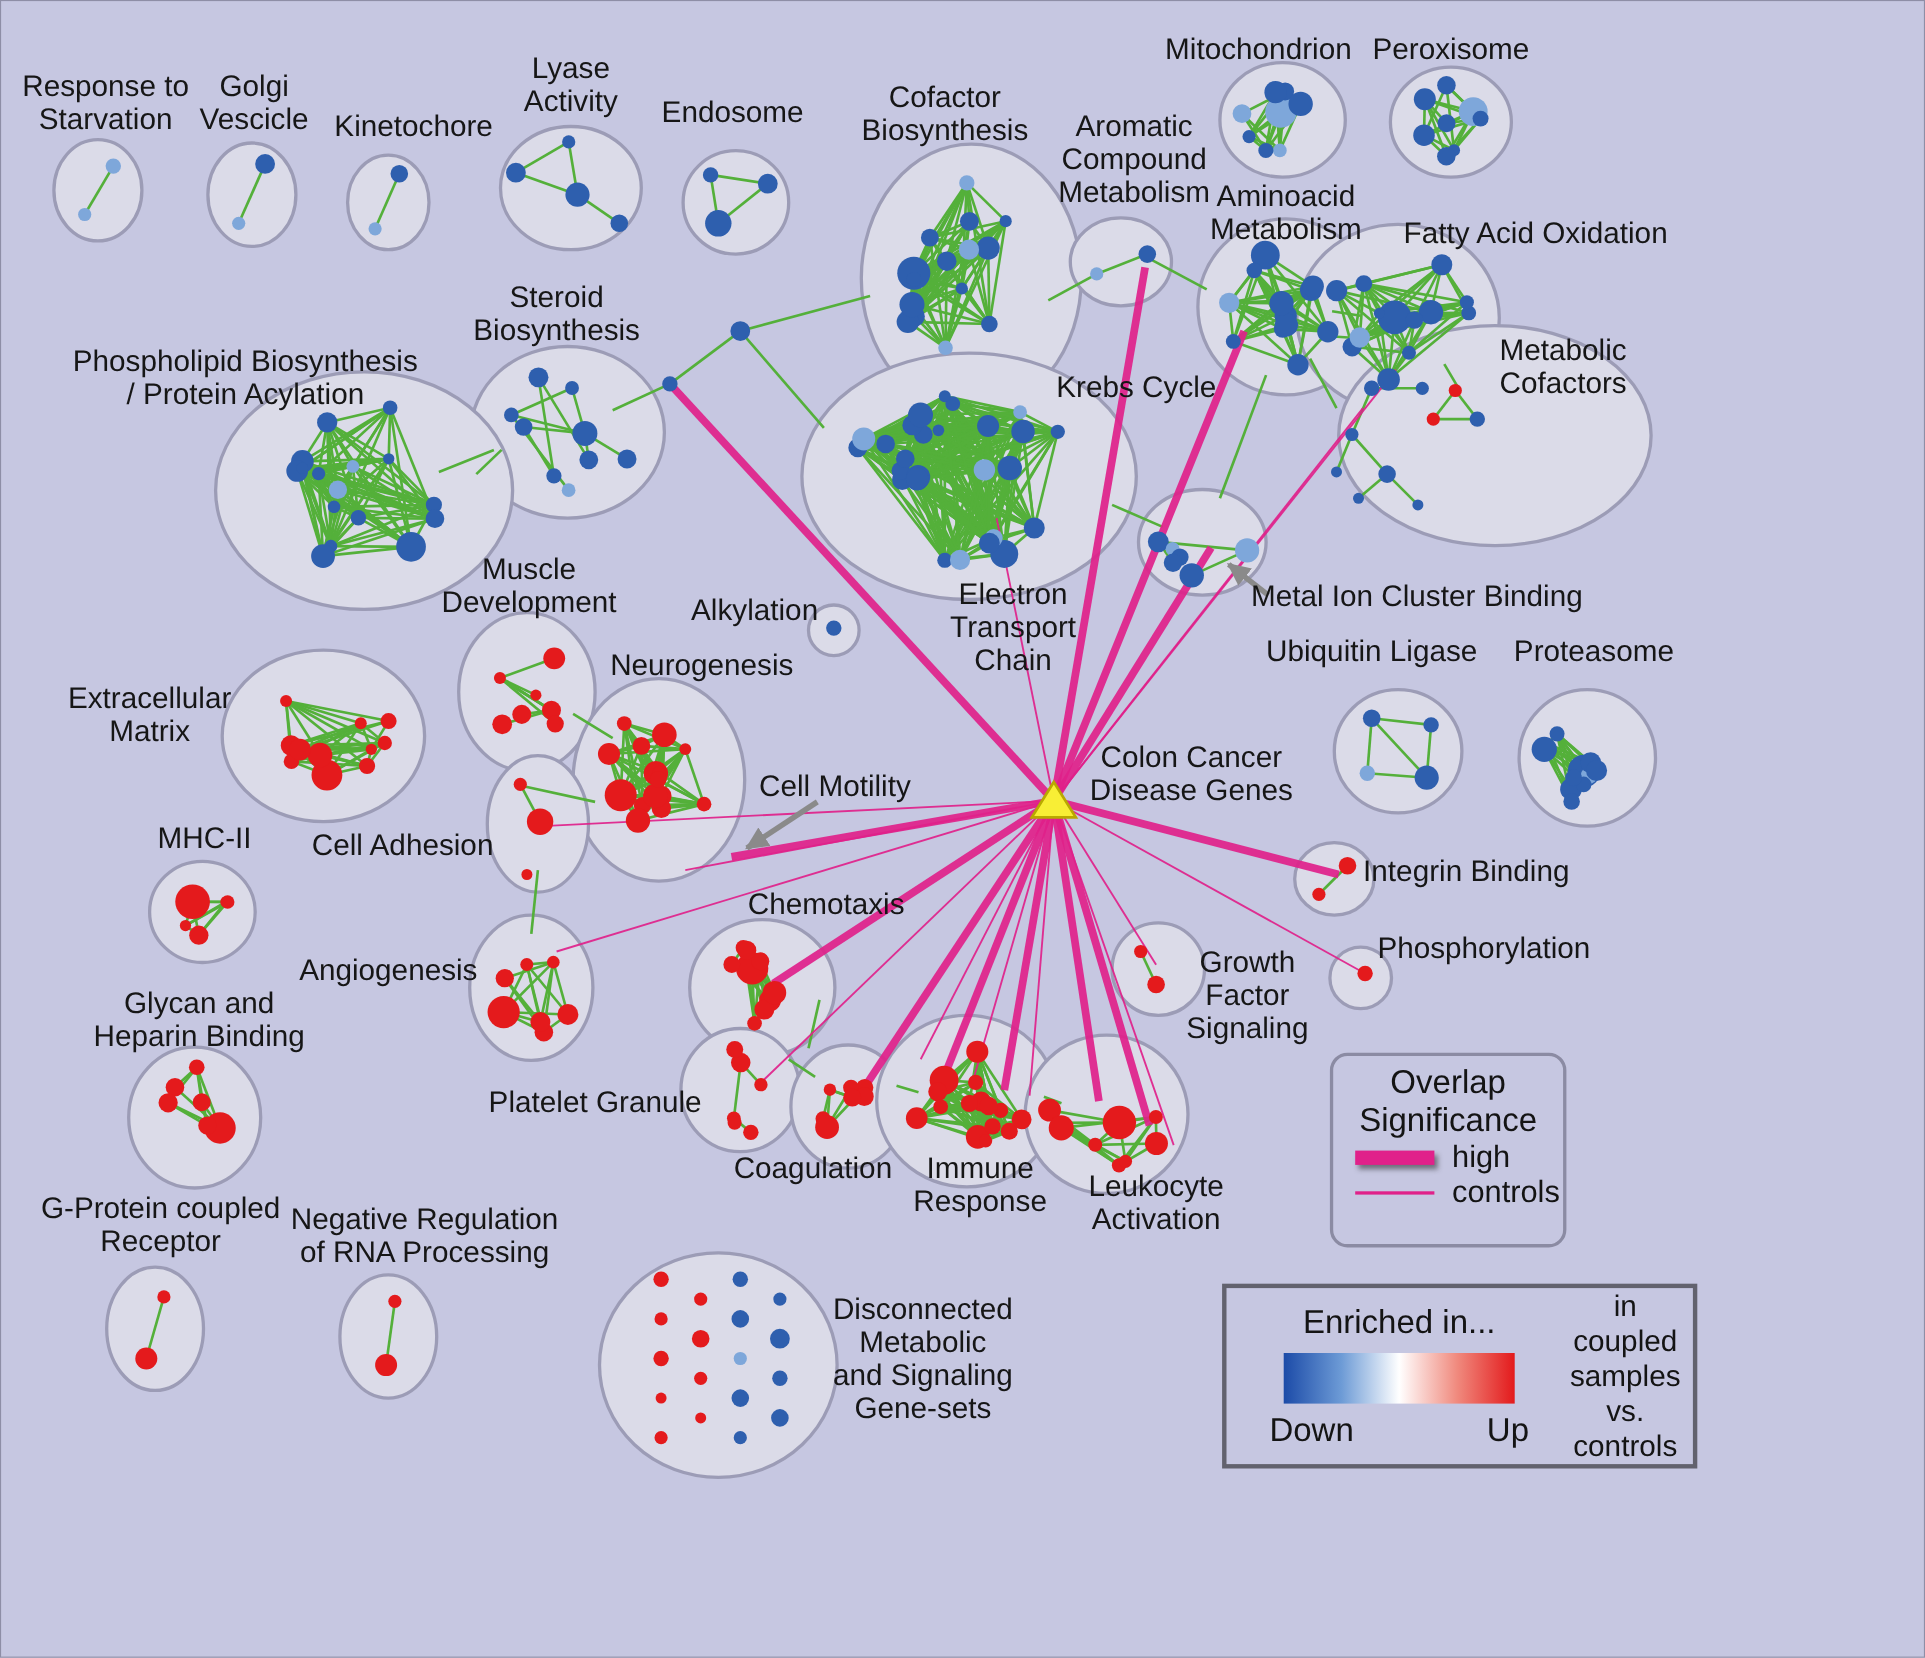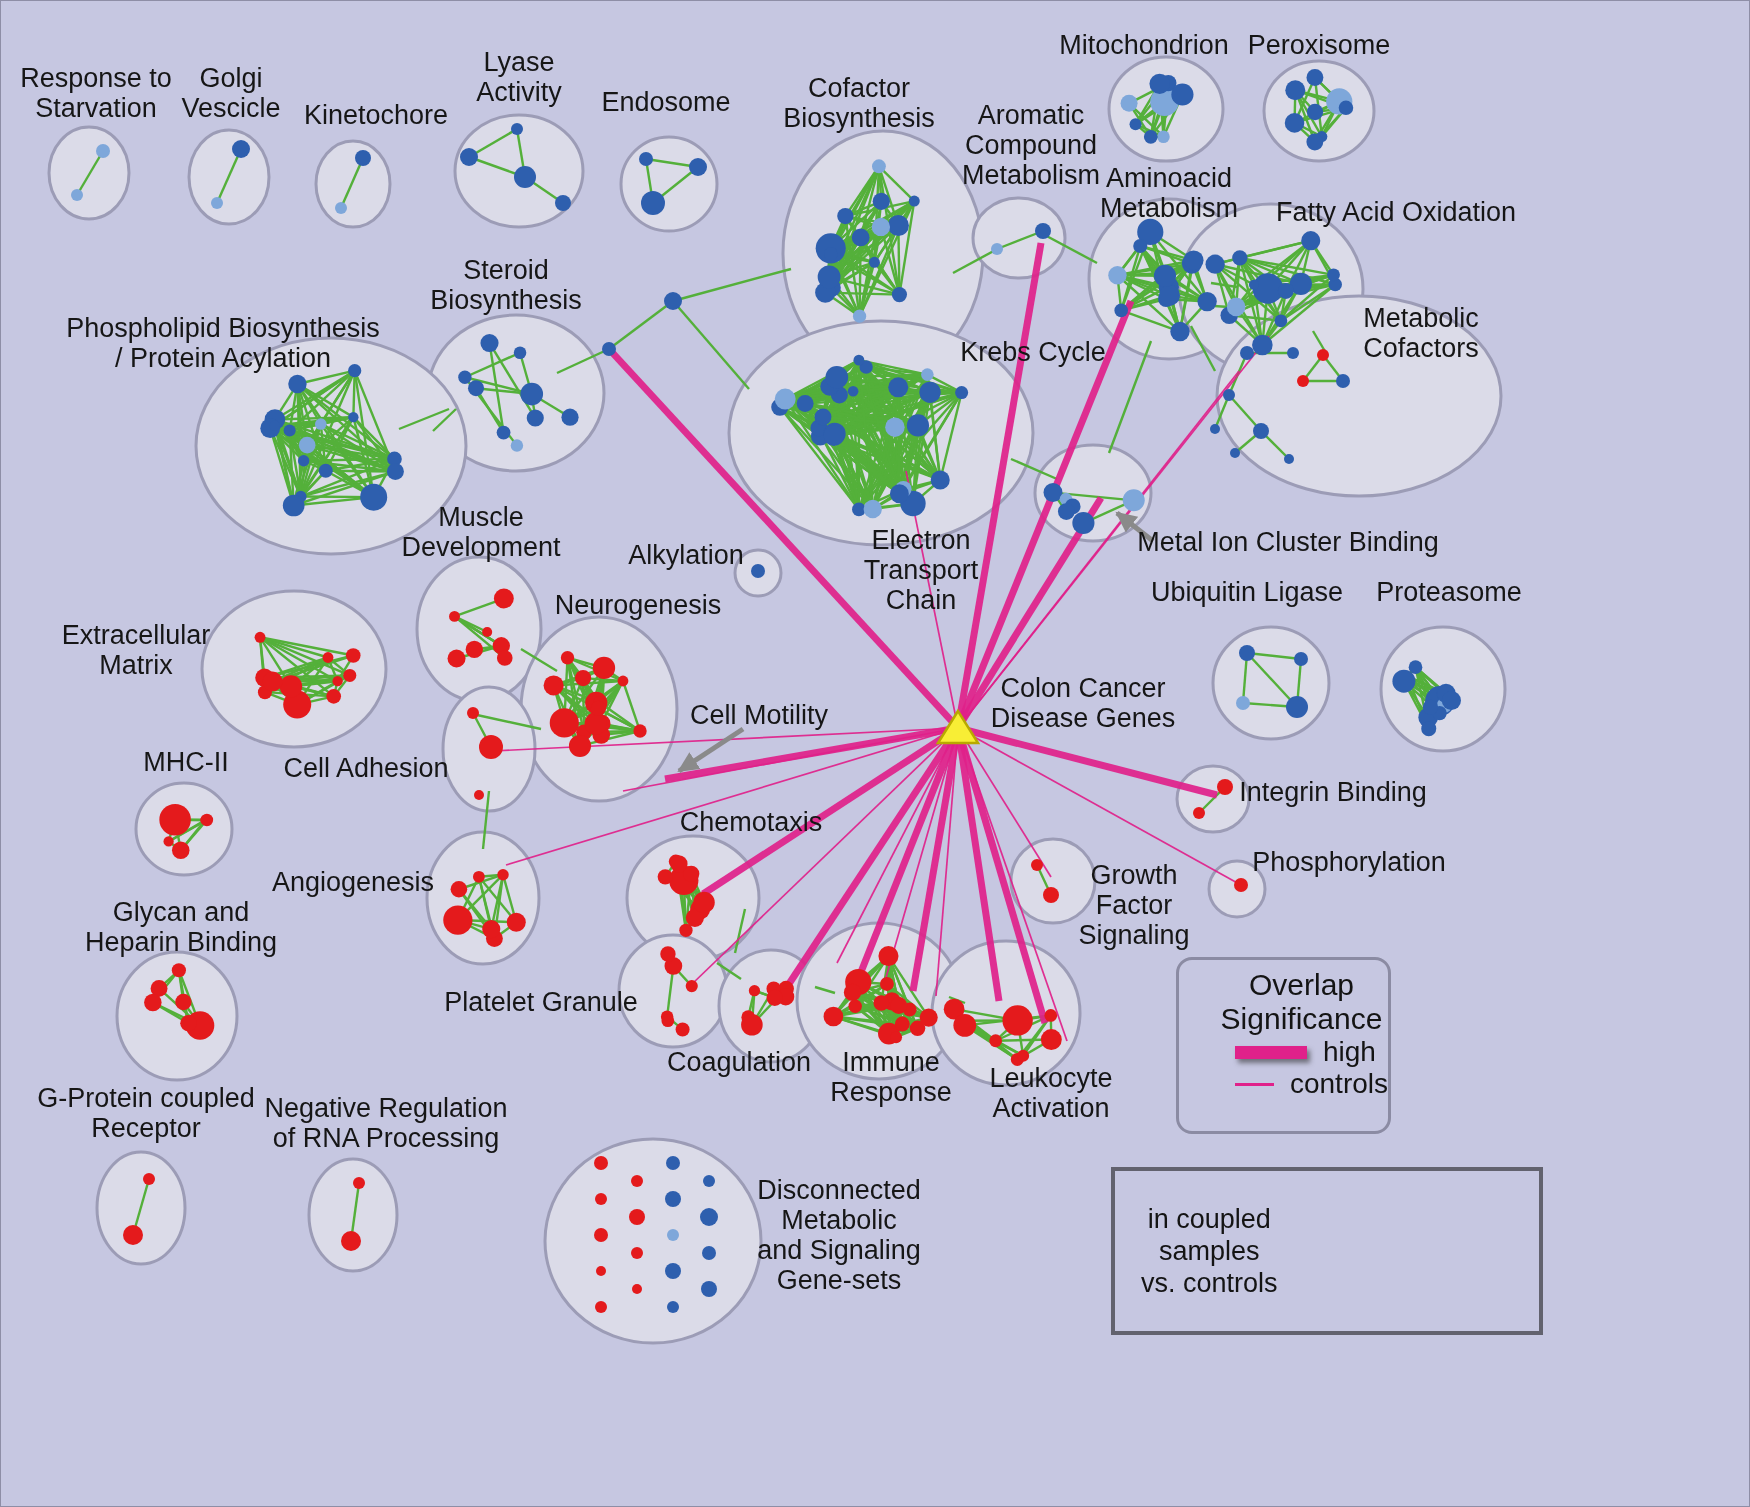--- a/index.html
+++ b/index.html
@@ -9,22 +9,22 @@
     position:relative; width:1750px; height:1507px;
     background:#c6c7e1; border:1px solid #8e8ea6; overflow:hidden;
   }
   #net { position:absolute; left:0; top:0; }
   svg text {
     font-family:"Liberation Sans","DejaVu Sans",sans-serif;
     font-size:27px; fill:#161616;
   }
   
   .legend-overlap {
-    position:absolute; left:1175px; top:956px; width:215px; height:177px;
-    border:3px solid #8b8ba3; border-radius:16px; color:#141414;padding-left:36px;
+    position:absolute; left:1208px; top:956px; width:215px; height:177px;
+    border:3px solid #8b8ba3; border-radius:16px; color:#141414;
   }
   .lg-title { font-size:30px; line-height:34px; text-align:center; margin-top:8px; }
   .lg-row { display:flex; align-items:center; gap:16px; margin:0 0 0 20px; }
   .swatch-high {
     width:72px; height:13px; background:#e0218a;
     box-shadow:3px 4px 5px rgba(40,40,40,0.55);
   }
   .swatch-moderate { width:72px; height:3px; background:#e0218a; }
   .lg-label { font-size:28px; }
   
@@ -1579,20 +1579,28 @@
       <span class="swatch-high"></span>
       <span class="lg-label">high</span>
     </div>
     <div class="lg-row">
       <span class="swatch-moderate"></span>
       <span class="lg-label">controls</span>
     </div>
   </div>
 
   <div class="legend-enriched">
+    <div class="en-left">
+      <div class="en-title">Enriched in...</div>
+      <div class="gradient-bar" style="background: linear-gradient(90deg, rgb(28, 75, 168), rgb(109, 155, 214), rgb(255, 255, 255), rgb(240, 138, 126), rgb(227, 26, 28));"></div>
+      <div class="en-ends">
+        <span>Down</span>
+        <span>Up</span>
+      </div>
+    </div>
     <div class="en-note">
       <span>in coupled</span><br>
       <span>samples</span><br>
       <span>vs. controls</span>
     </div>
   </div>
 
 </div>
 
 </body></html>

